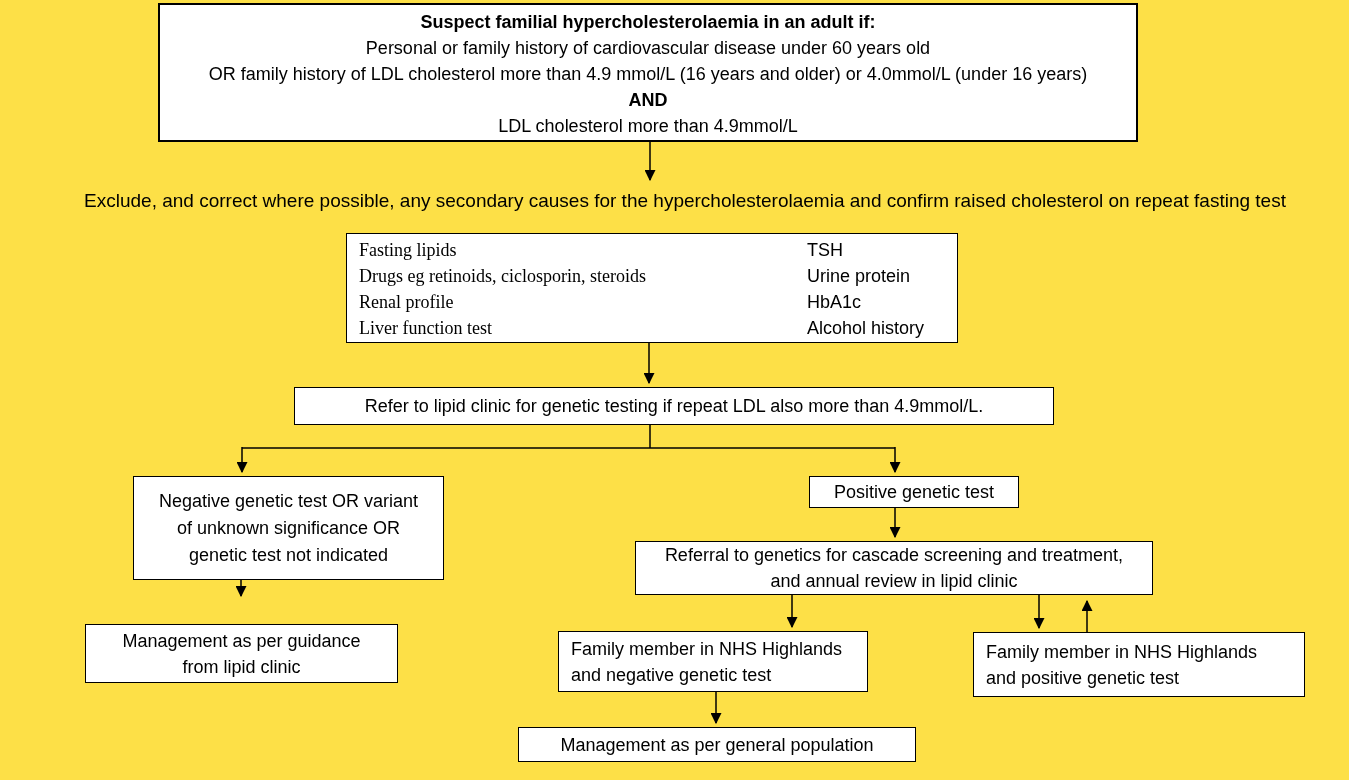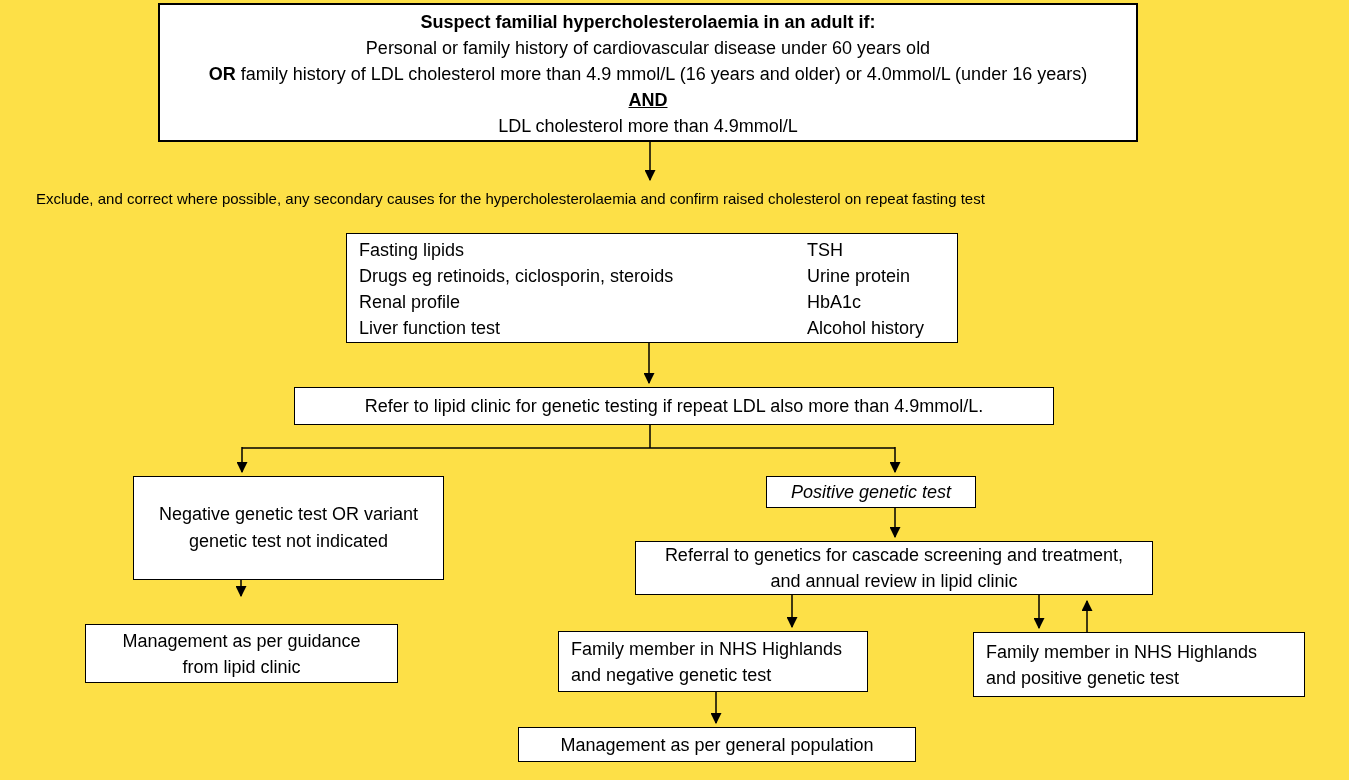--- a/index.html
+++ b/index.html
@@ -39,56 +39,56 @@
     flex-direction: column;
     justify-content: center;
   }
   .suspect-box {
     left: 158px; top: 3px; width: 980px; height: 139px;
     border-width: 2px;
     text-align: center;
     padding-top: 4px;
   }
   .bold { font-weight: bold; }
-  .bold-underline { font-weight: bold; text-decoration: underline; }
-  .or-label { font-weight: bold; margin-right: 5px; }
+  .bold-underline { font-weight: bold; }
+  .or-label { font-weight: normal; margin-right: 5px; }
   .exclude-line {
     position: absolute;
-    left: 36px; top: 190px;
+    left: 30px; top: 190px;
     width: 1310px;
-    font-size: 15px;
+    font-size: 19px;
     white-space: nowrap;
+    text-align: center;
   }
   .secondary-box {
     left: 346px; top: 233px; width: 612px; height: 110px;
     padding-top: 3px;
   }
   .col {
     position: absolute;
     top: 3px;
     white-space: nowrap;
   }
-  .col.left-col { left: 12px; }
+  .col.left-col { left: 12px; font-family: Liberation Serif, serif; }
   .col.right-col { left: 460px; }
   .refer-box {
     left: 294px; top: 387px; width: 760px; height: 38px;
     white-space: nowrap;
   }
   .negative-box {
     left: 93px; top: 476px; width: 311px; height: 104px;
     line-height: 27px;
     margin-left: 40px;
   }
   .mgmt-guidance-box {
     left: 85px; top: 624px; width: 313px; height: 59px;
   }
   .positive-box {
-    left: 766px; top: 476px; width: 210px; height: 32px;
+    left: 809px; top: 476px; width: 210px; height: 32px;
     white-space: nowrap;
-    font-style: italic;
   }
   .referral-box {
     left: 635px; top: 541px; width: 518px; height: 54px;
   }
   .family-neg-box {
     left: 558px; top: 631px; width: 310px; height: 61px;
     padding-left: 12px; padding-right: 4px;
   }
   .family-pos-box {
     left: 973px; top: 632px; width: 332px; height: 65px;
@@ -148,20 +148,21 @@
       <div>Alcohol history</div>
     </div>
   </div>
 
   <div class="box refer-box centered vcenter">
     <div>Refer to lipid clinic for genetic testing if repeat LDL also more than 4.9mmol/L.</div>
   </div>
 
   <div class="box negative-box centered vcenter">
     <div>Negative genetic test OR variant</div>
+    <div>of unknown significance OR</div>
     <div>genetic test not indicated</div>
   </div>
 
   <div class="box mgmt-guidance-box centered vcenter">
     <div>Management as per guidance</div>
     <div>from lipid clinic</div>
   </div>
 
   <div class="box positive-box centered vcenter">
     <div>Positive genetic test</div>

